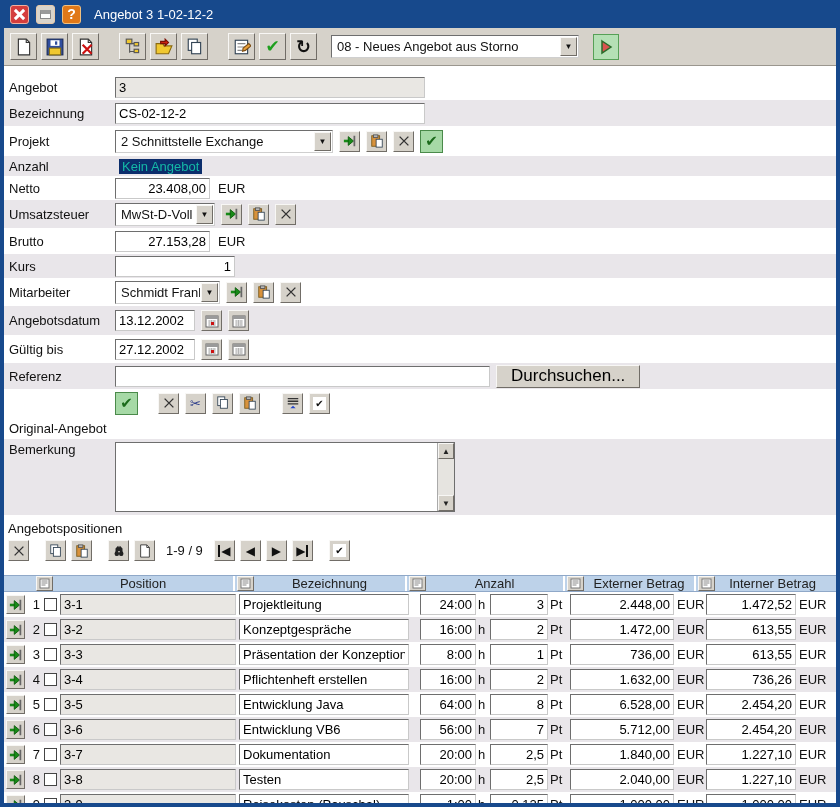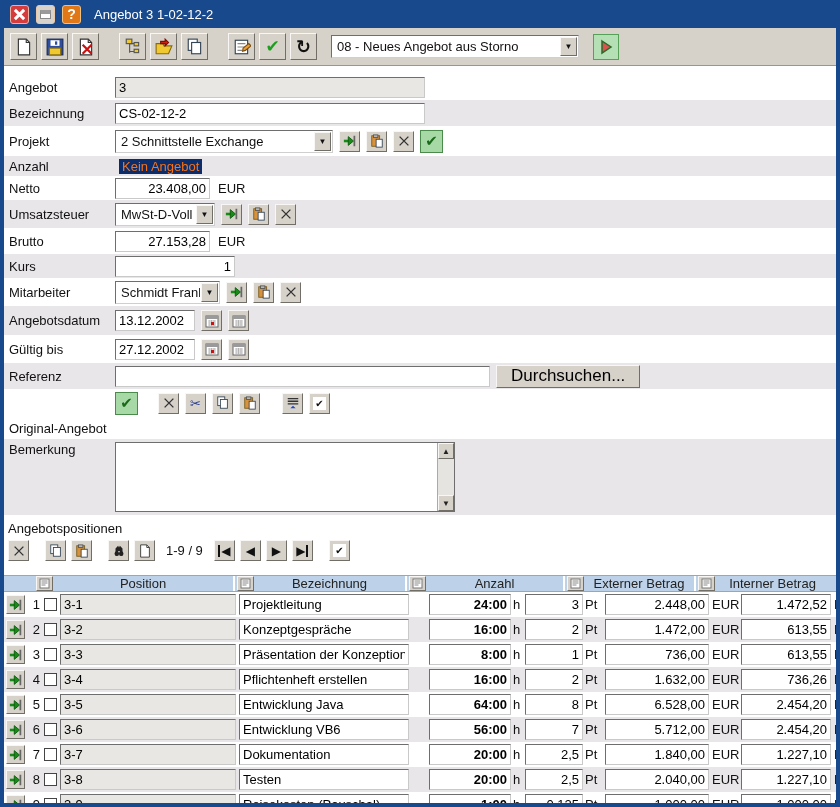--- a/index.html
+++ b/index.html
@@ -55,21 +55,21 @@
 
   .unit { margin-left:2px; }
 
   .mini-btn { width:21px; height:21px; background:#d6d2ca; border:1px solid; border-color:#f8f7f5 #716d67 #716d67 #f8f7f5;
               display:flex; align-items:center; justify-content:center; }
   .mini-btn svg { width:14px; height:14px; }
   .check-btn { width:23px; height:23px; background:#a6d9a6; border:1px solid #4a8a4a;
                display:flex; align-items:center; justify-content:center; color:#1a6a1a; font-size:15px; font-weight:bold; }
   .scissors { font-size:13px; color:#2a3a8a; }
 
-  .status-val { background:#0b2d6b; color:#f97316; padding:0 3px; }
+  .status-val { background:#0b2d6b; color:#14b8a6; padding:0 3px; }
 
   .browse-btn { height:23px; padding:0 14px; background:#d6d2ca; border:1px solid;
                 border-color:#f8f7f5 #716d67 #716d67 #f8f7f5; font-family:inherit; font-size:17px; }
 
   .memo { width:340px; height:70px; background:#fff; border:1px solid #6e6e6e; display:flex; }
   .memo-body { flex:1; }
   .memo-sb { width:17px; background:#e6e4e0; border-left:1px solid #aaa; display:flex; flex-direction:column; }
   .sb-btn { height:16px; background:#d6d2ca; border:1px solid; border-color:#f8f7f5 #716d67 #716d67 #f8f7f5;
             font-size:8px; display:flex; align-items:center; justify-content:center; color:#222; }
   .sb-track { flex:1; }
@@ -92,21 +92,21 @@
   .th-spacer { width:30px; height:100%; flex:none; }
 
   .trow { display:flex; align-items:center; height:25px; padding-left:2px; }
   .trow.alt { background:#e9e6ea; }
   .goto-btn { width:19px; height:19px; background:#d6d2ca; border:1px solid; flex:none;
               border-color:#f8f7f5 #716d67 #716d67 #f8f7f5; display:flex; align-items:center; justify-content:center; }
   .goto-btn svg { width:14px; height:14px; }
   .row-nr { width:13px; text-align:right; margin:0 2px; flex:none; }
   .row-cb { width:13px; height:13px; background:#fff; border:1px solid #444; margin:0 3px 0 2px; flex:none; }
   .c-pos { width:176px; flex:none; } .c-bez { width:170px; flex:none; margin-left:3px; }
-  .c-hrs { width:82px; flex:none; margin-left:20px;font-weight:bold; } .c-pt { width:58px; flex:none; margin-left:2px; }
+  .c-hrs { width:56px; flex:none; margin-left:11px; } .c-pt { width:58px; flex:none; margin-left:2px; }
   .c-ext { width:104px; flex:none; margin-left:4px; } .c-int { width:90px; flex:none; margin-left:4px; }
   .u-h { width:12px; flex:none; padding-left:2px; } .u-pt { width:18px; flex:none; padding-left:2px; }
   .u-eur { width:28px; flex:none; padding-left:3px; }
 </style>
 </head>
 <body>
 
 <svg width="0" height="0" style="position:absolute">
   <defs>
     <g id="i-x">

